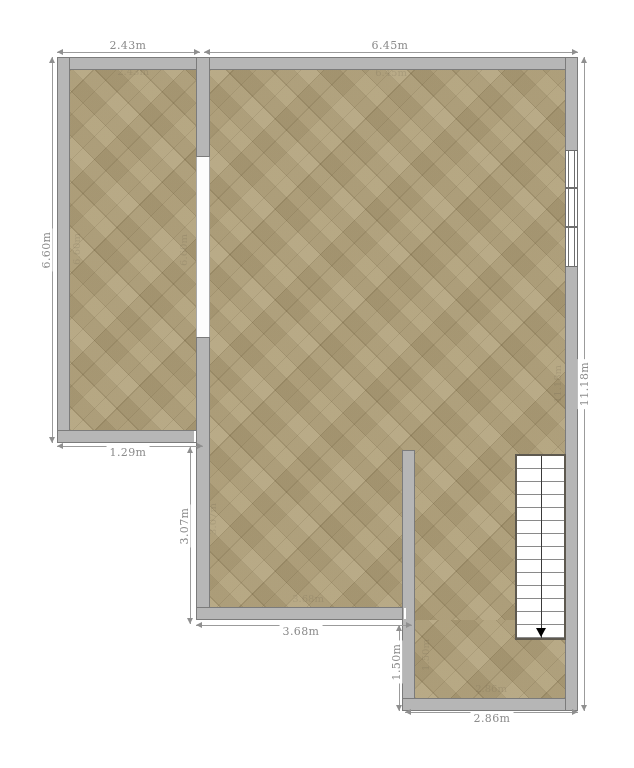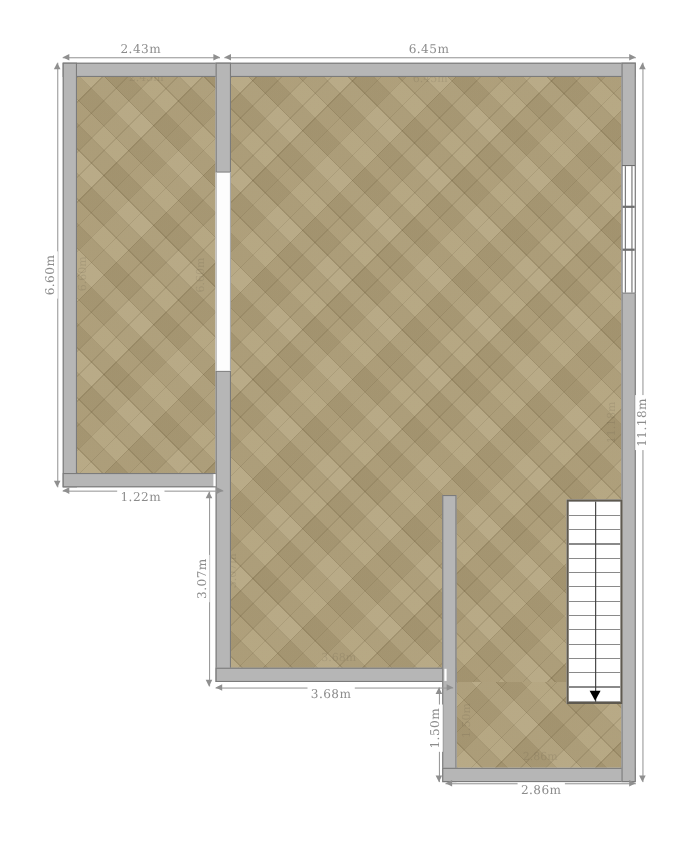--- a/index.html
+++ b/index.html
@@ -150,19 +150,19 @@
   <div class="dim-h d4"></div>
   <div class="dim-v d5"></div>
   <div class="dim-h d6"></div>
   <div class="dim-v d7"></div>
   <div class="dim-h d8"></div>
 
   <div class="dim-label l0">2.43m</div>
   <div class="dim-label l1">6.45m</div>
   <div class="dim-label rot l2">6.60m</div>
   <div class="dim-label rot l3">11.18m</div>
-  <div class="dim-label l4">1.22m</div>
+  <div class="dim-label l4">1.29m</div>
   <div class="dim-label rot l5">3.07m</div>
   <div class="dim-label l6">3.68m</div>
   <div class="dim-label rot l7">1.50m</div>
   <div class="dim-label l8">2.86m</div>
 
 </div>
 
 </body></html>

